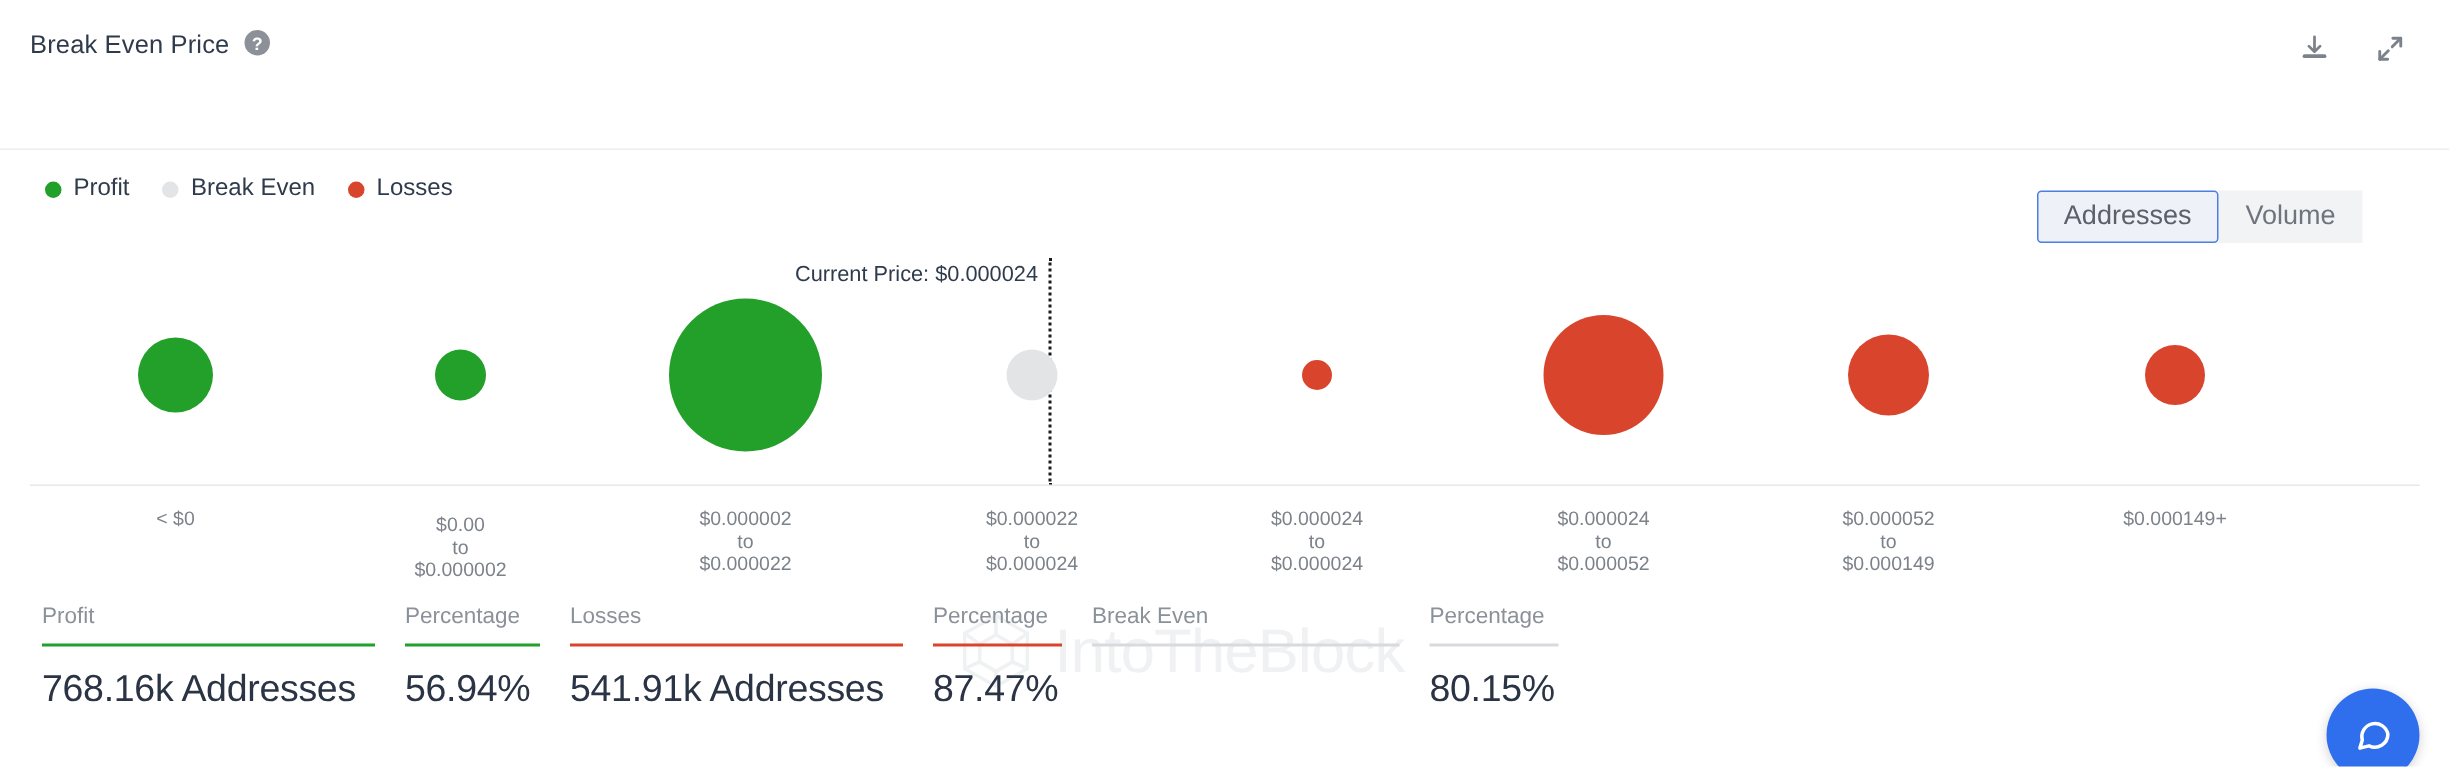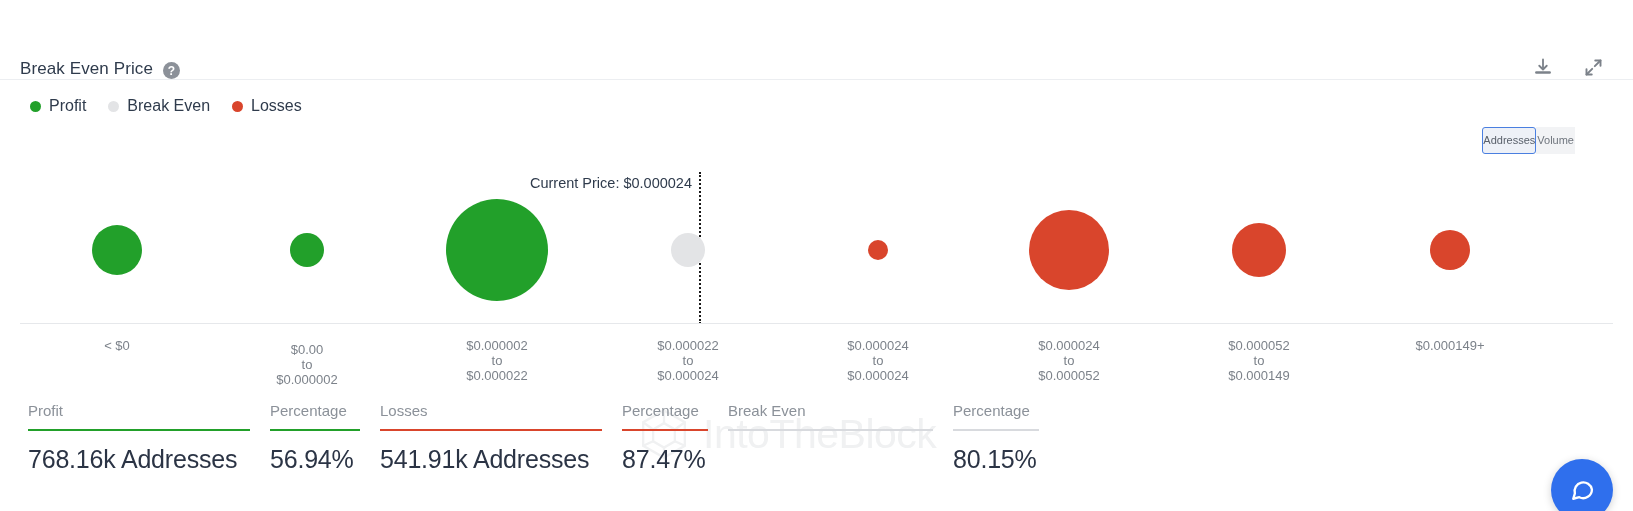--- a/index.html
+++ b/index.html
@@ -15,23 +15,24 @@
     overflow: hidden;
     position: relative;
   }
 
   
   .header {
     height: 80px;
     box-sizing: border-box;
     border-bottom: 1px solid #eceef1;
     display: flex;
-    align-items: flex-end;
+    align-items: flex-start;
     padding: 0 28px 0 20px;
     background: #ffffff;
+    margin-top: 20px;
   }
   .title {
     font-size: 17px;
     color: #2f3b4c;
     letter-spacing: 0.1px;
     white-space: nowrap;
   }
   .help-icon {
     width: 17px;
     height: 17px;
@@ -92,22 +93,22 @@
 
   
   .toggle-group {
     position: absolute;
     top: 127px;
     right: 58px;
     display: flex;
     align-items: center;
   }
   .toggle-btn {
-    font-size: 11px;
-    padding: 6px 0 7px;
+    font-size: 18px;
+    padding: 6px 17px 7px;
     background: #f2f3f5;
     color: #6f757d;
     border: 1px solid transparent;
     cursor: pointer;
     white-space: nowrap;
     line-height: 1.1;
     font-family: "Liberation Sans", sans-serif;
   }
   .toggle-btn.selected {
     border: 1px solid #4a7fe0;

